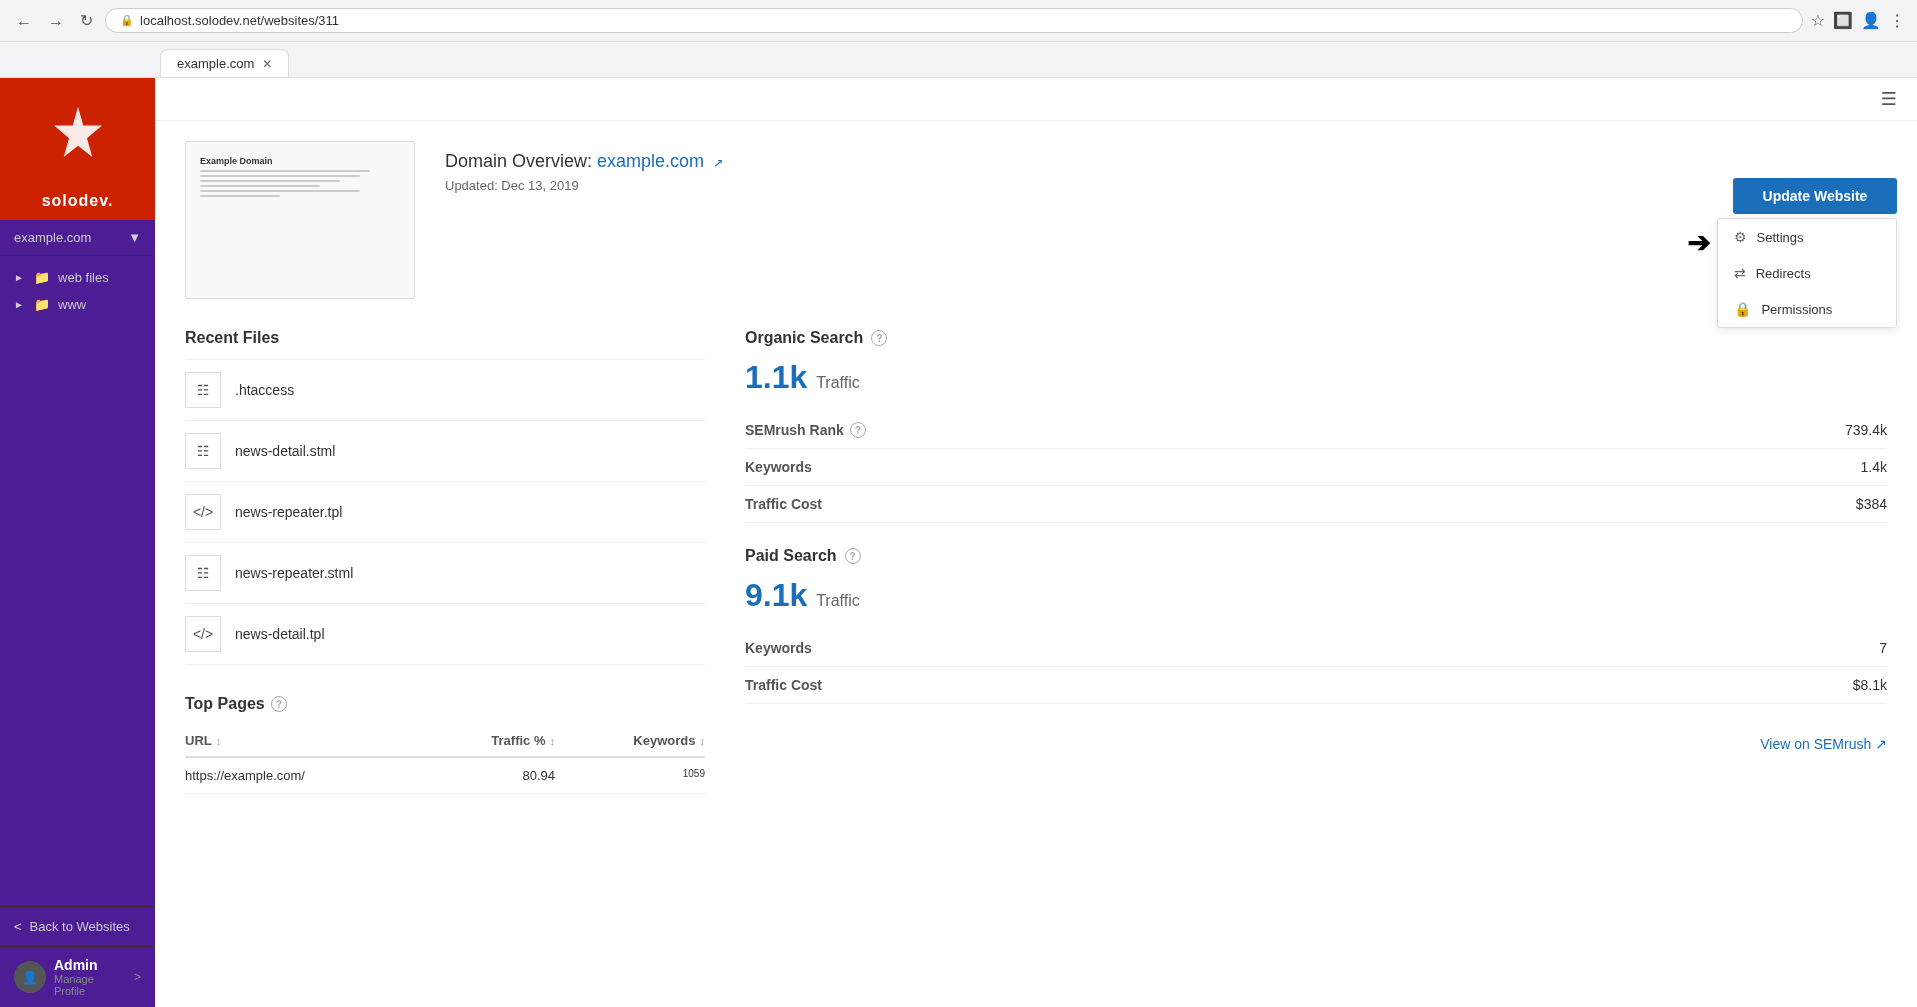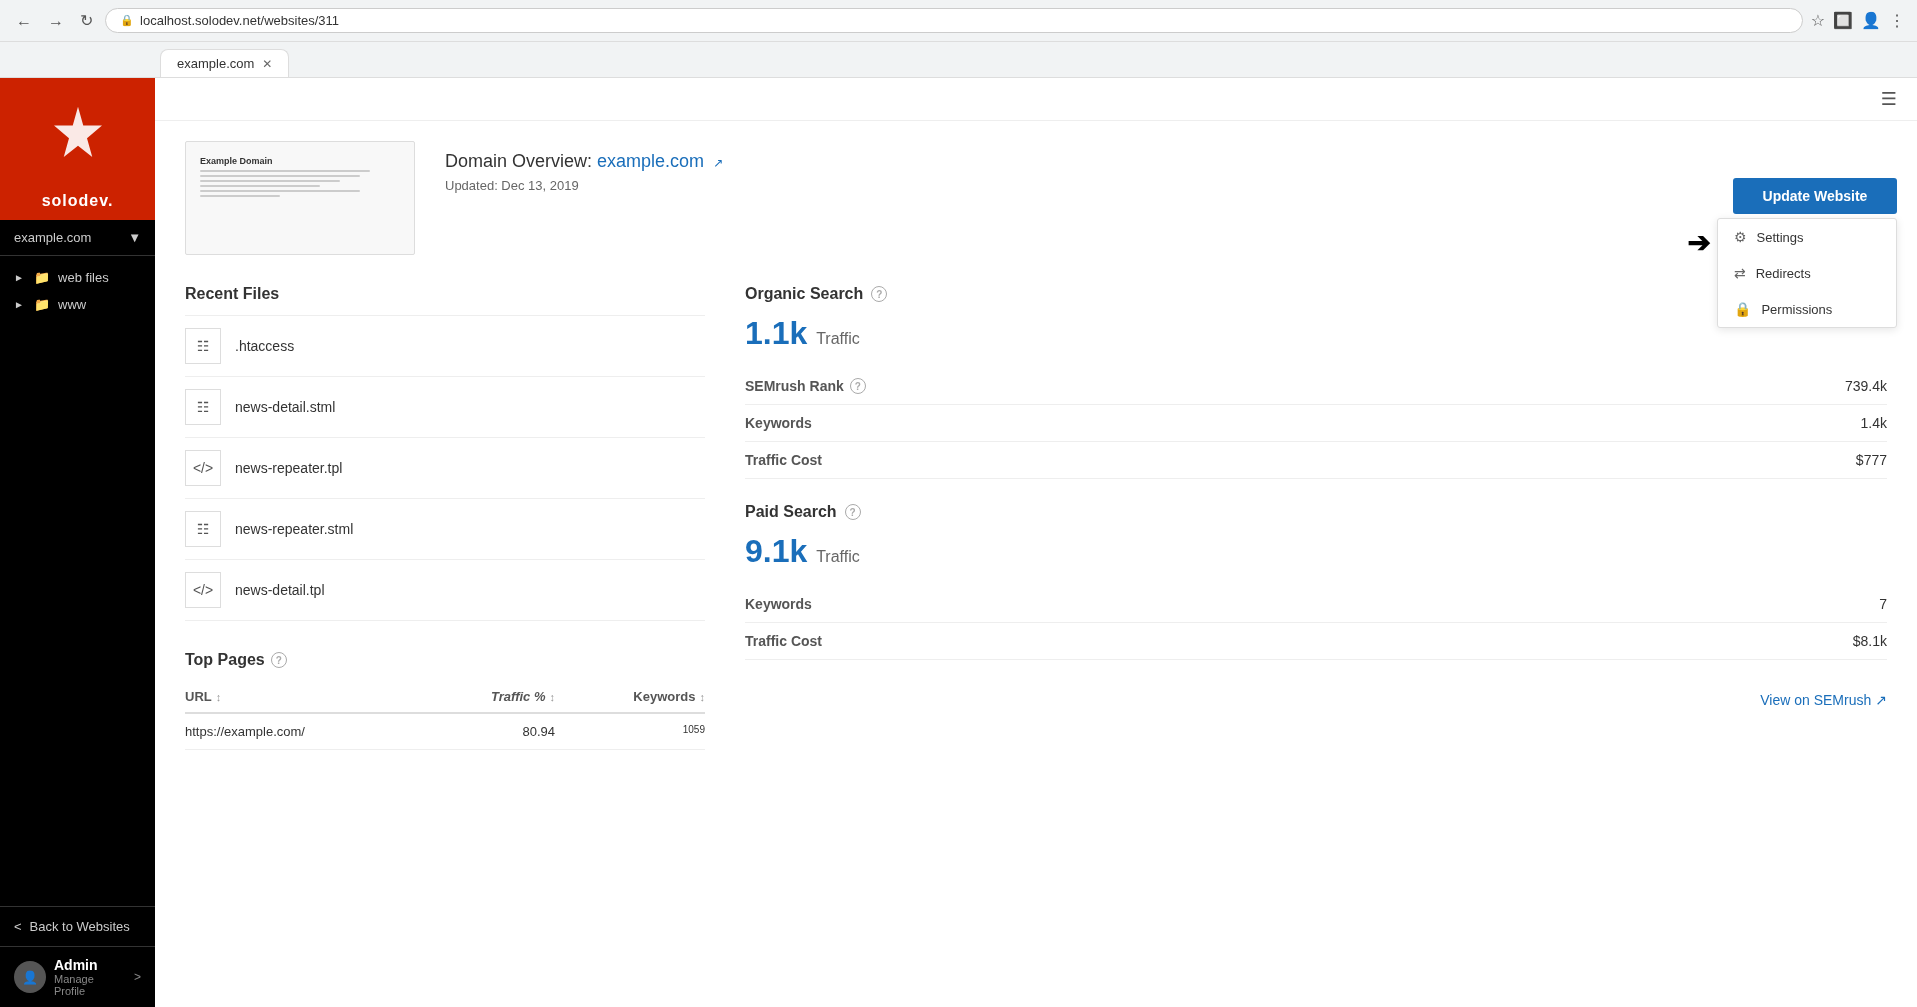--- a/index.html
+++ b/index.html
@@ -16,21 +16,21 @@
 
     
     .tab-bar { background: #f1f3f4; display: flex; align-items: flex-end; padding: 0 0 0 160px; height: 36px; border-bottom: 1px solid #ddd; }
     .tab { background: #fff; border: 1px solid #ddd; border-bottom: none; border-radius: 8px 8px 0 0; padding: 6px 16px; font-size: 13px; display: flex; align-items: center; gap: 8px; cursor: pointer; }
     .tab-close { color: #666; font-size: 12px; cursor: pointer; }
 
     
     .app-container { display: flex; flex: 1; overflow: hidden; }
 
     
-    .sidebar { width: 155px; background: #000000; display: flex; flex-direction: column; height: 100%; flex-shrink: 0; }
+    .sidebar { width: 155px; background: #4c1d95; display: flex; flex-direction: column; height: 100%; flex-shrink: 0; }
     .sidebar-logo { background: #cc2200; padding: 18px; display: flex; align-items: center; justify-content: center; height: 110px; }
     .sidebar-logo svg { width: 60px; height: 60px; }
     .sidebar-domain { padding: 10px 14px; border-bottom: 1px solid #333; display: flex; align-items: center; justify-content: space-between; color: #ccc; font-size: 13px; cursor: pointer; }
     .sidebar-nav { flex: 1; padding: 8px 0; }
     .sidebar-item { padding: 6px 14px; color: #ccc; font-size: 13px; cursor: pointer; display: flex; align-items: center; gap: 8px; }
     .sidebar-item .expand-icon { font-size: 10px; margin-right: 2px; }
     .sidebar-footer { border-top: 1px solid #333; }
     .sidebar-back { padding: 12px 14px; color: #ccc; font-size: 13px; cursor: pointer; display: flex; align-items: center; gap: 8px; border-bottom: 1px solid #333; }
     .sidebar-user { padding: 10px 14px; display: flex; align-items: center; gap: 8px; cursor: pointer; }
     .sidebar-avatar { width: 32px; height: 32px; border-radius: 50%; background: #555; display: flex; align-items: center; justify-content: center; color: #fff; font-size: 13px; flex-shrink: 0; overflow: hidden; }
@@ -44,21 +44,21 @@
 
     
     .top-bar { display: flex; align-items: center; justify-content: flex-end; padding: 10px 20px; border-bottom: 1px solid #eee; }
     .menu-icon { font-size: 18px; color: #555; cursor: pointer; }
 
     
     .page-content { padding: 20px 30px; }
 
     
     .domain-header { display: flex; align-items: flex-start; gap: 30px; margin-bottom: 30px; }
-    .domain-preview { width: 230px; height: 114px; border: 1px solid #ddd; background: #f8f8f8; flex-shrink: 0; display: flex; align-items: flex-start; justify-content: flex-end; padding: 14px; border-radius: 2px; overflow: hidden; }
+    .domain-preview { width: 230px; height: 158px; border: 1px solid #ddd; background: #f8f8f8; flex-shrink: 0; display: flex; align-items: flex-start; justify-content: flex-end; padding: 14px; border-radius: 2px; overflow: hidden; }
     .domain-preview-inner { width: 100%; }
     .preview-title { font-size: 9px; font-weight: 600; color: #333; margin-bottom: 4px; }
     .preview-line { height: 2px; background: #ccc; margin-bottom: 3px; border-radius: 1px; }
     .preview-line.short { width: 60%; }
     .preview-line.medium { width: 80%; }
     .domain-info { padding-top: 10px; }
     .domain-title { font-size: 18px; color: #333; margin-bottom: 6px; }
     .domain-link { color: #1a6eba; text-decoration: none; }
     .domain-external-icon { color: #1a6eba; font-size: 12px; margin-left: 4px; }
     .domain-updated { color: #666; font-size: 13px; }
@@ -90,21 +90,21 @@
     .traffic-big .traffic-label { font-size: 16px; font-weight: 400; color: #666; }
     .stat-row { display: flex; justify-content: space-between; padding: 10px 0; border-bottom: 1px solid #eee; }
     .stat-label { color: #555; font-size: 14px; display: flex; align-items: center; gap: 6px; font-weight: bold; }
     .stat-value { color: #333; font-size: 14px; font-weight: 500; }
     .semrush-link { display: flex; align-items: center; justify-content: flex-end; gap: 4px; color: #1a6eba; font-size: 14px; text-decoration: none; cursor: pointer; margin-top: 16px; }
 
     
     .top-pages { margin-top: 30px; }
     .table-header { display: flex; border-bottom: 2px solid #ddd; padding: 8px 0; }
     .col-url { flex: 1; font-size: 13px; font-weight: 600; color: #555; display: flex; align-items: center; gap: 4px; }
-    .col-traffic { width: 150px; text-align: right; font-size: 13px; font-weight: 600; color: #555; display: flex; align-items: center; justify-content: flex-end; gap: 4px; font-style: italic; }
+    .col-traffic { width: 150px; text-align: right; font-size: 13px; font-weight: 600; color: #555; display: flex; align-items: center; justify-content: flex-end; gap: 4px; }
     .col-keywords { width: 150px; text-align: right; font-size: 13px; font-weight: 600; color: #555; display: flex; align-items: center; justify-content: flex-end; gap: 4px; }
     .sort-icon { color: #999; font-size: 11px; }
     .table-row { display: flex; padding: 10px 0; border-bottom: 1px solid #eee; }
     .cell-url { flex: 1; font-size: 13px; color: #333; }
     .cell-traffic { width: 150px; text-align: right; font-size: 13px; color: #333; }
     .cell-keywords { width: 150px; text-align: right; font-size: 10px; color: #333; }
 
     .help-icon { display: inline-flex; align-items: center; justify-content: center; width: 16px; height: 16px; border-radius: 50%; border: 1px solid #aaa; color: #aaa; font-size: 10px; cursor: pointer; }
   </style>
 </head>
@@ -307,21 +307,21 @@
                 <span class="help-icon">?</span>
               </div>
               <div class="stat-value">739.4k</div>
             </div>
             <div class="stat-row">
               <div class="stat-label">Keywords</div>
               <div class="stat-value">1.4k</div>
             </div>
             <div class="stat-row">
               <div class="stat-label">Traffic Cost</div>
-              <div class="stat-value">$777</div>
+              <div class="stat-value">$384</div>
             </div>
           </div>
 
           <div class="search-section" style="margin-top:4px;">
             <div class="search-section-title">
               <span>Paid Search</span>
               <span class="help-icon">?</span>
             </div>
             <div class="traffic-big">
               <span>9.1k</span>

